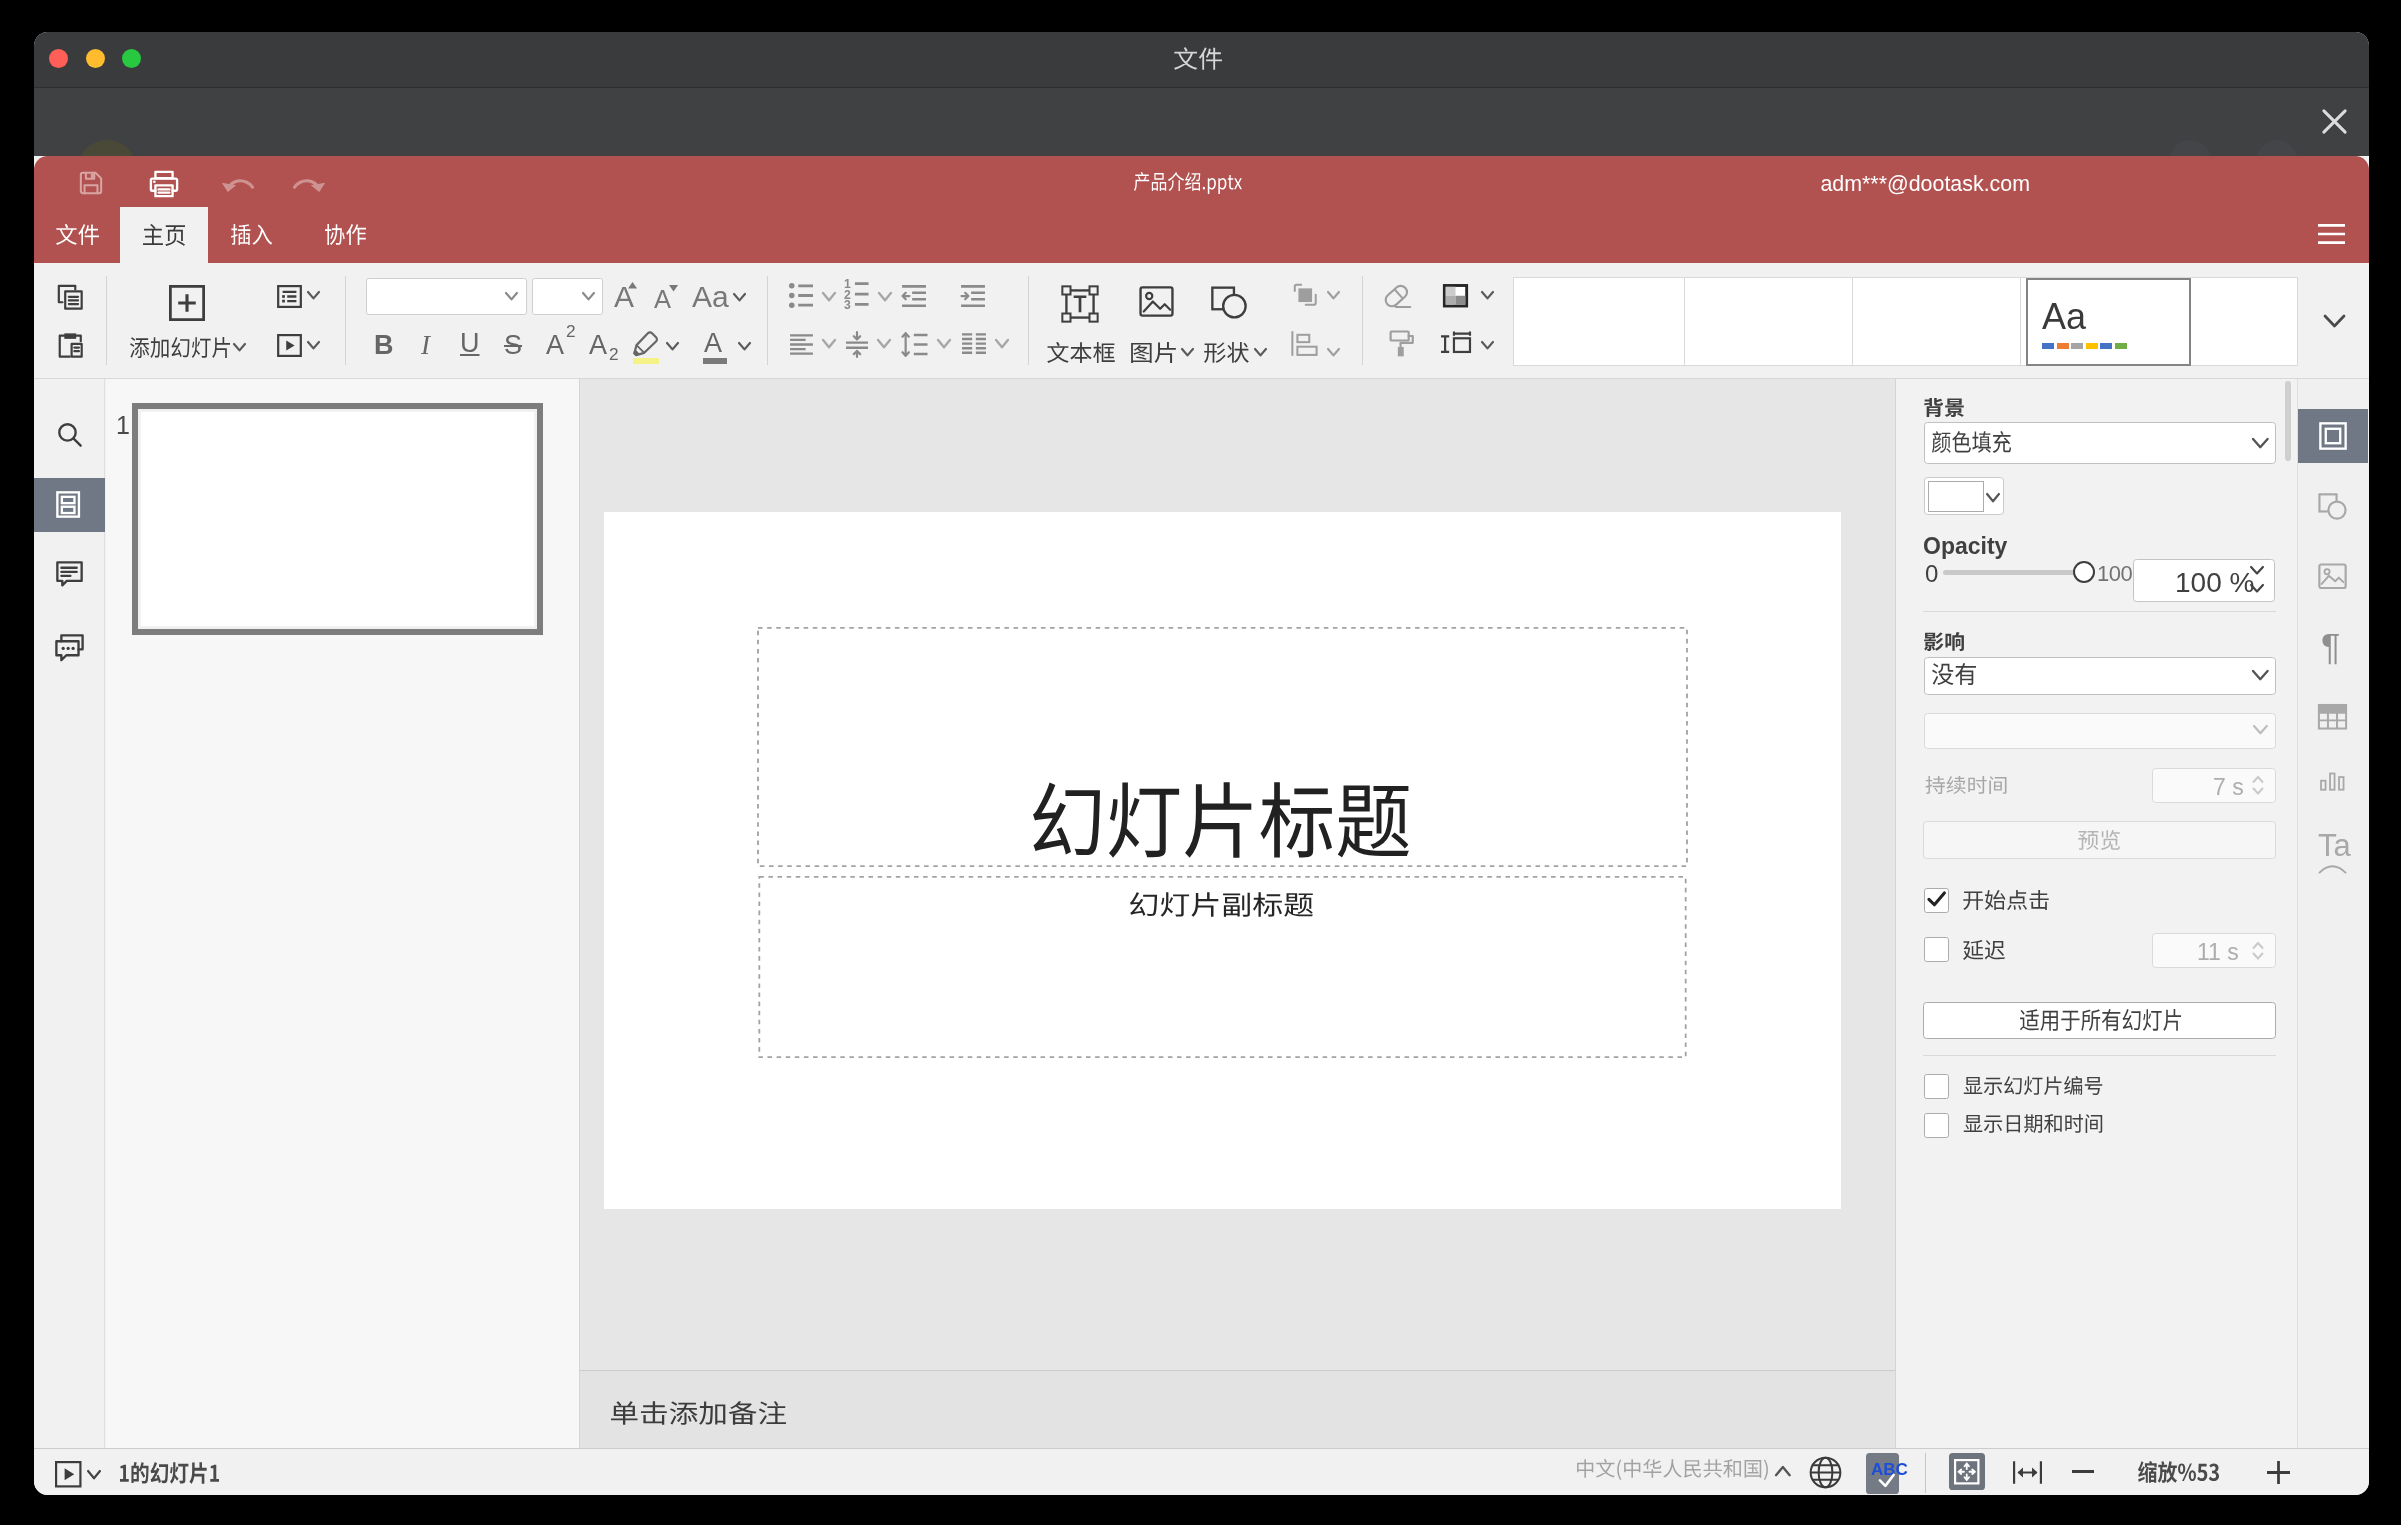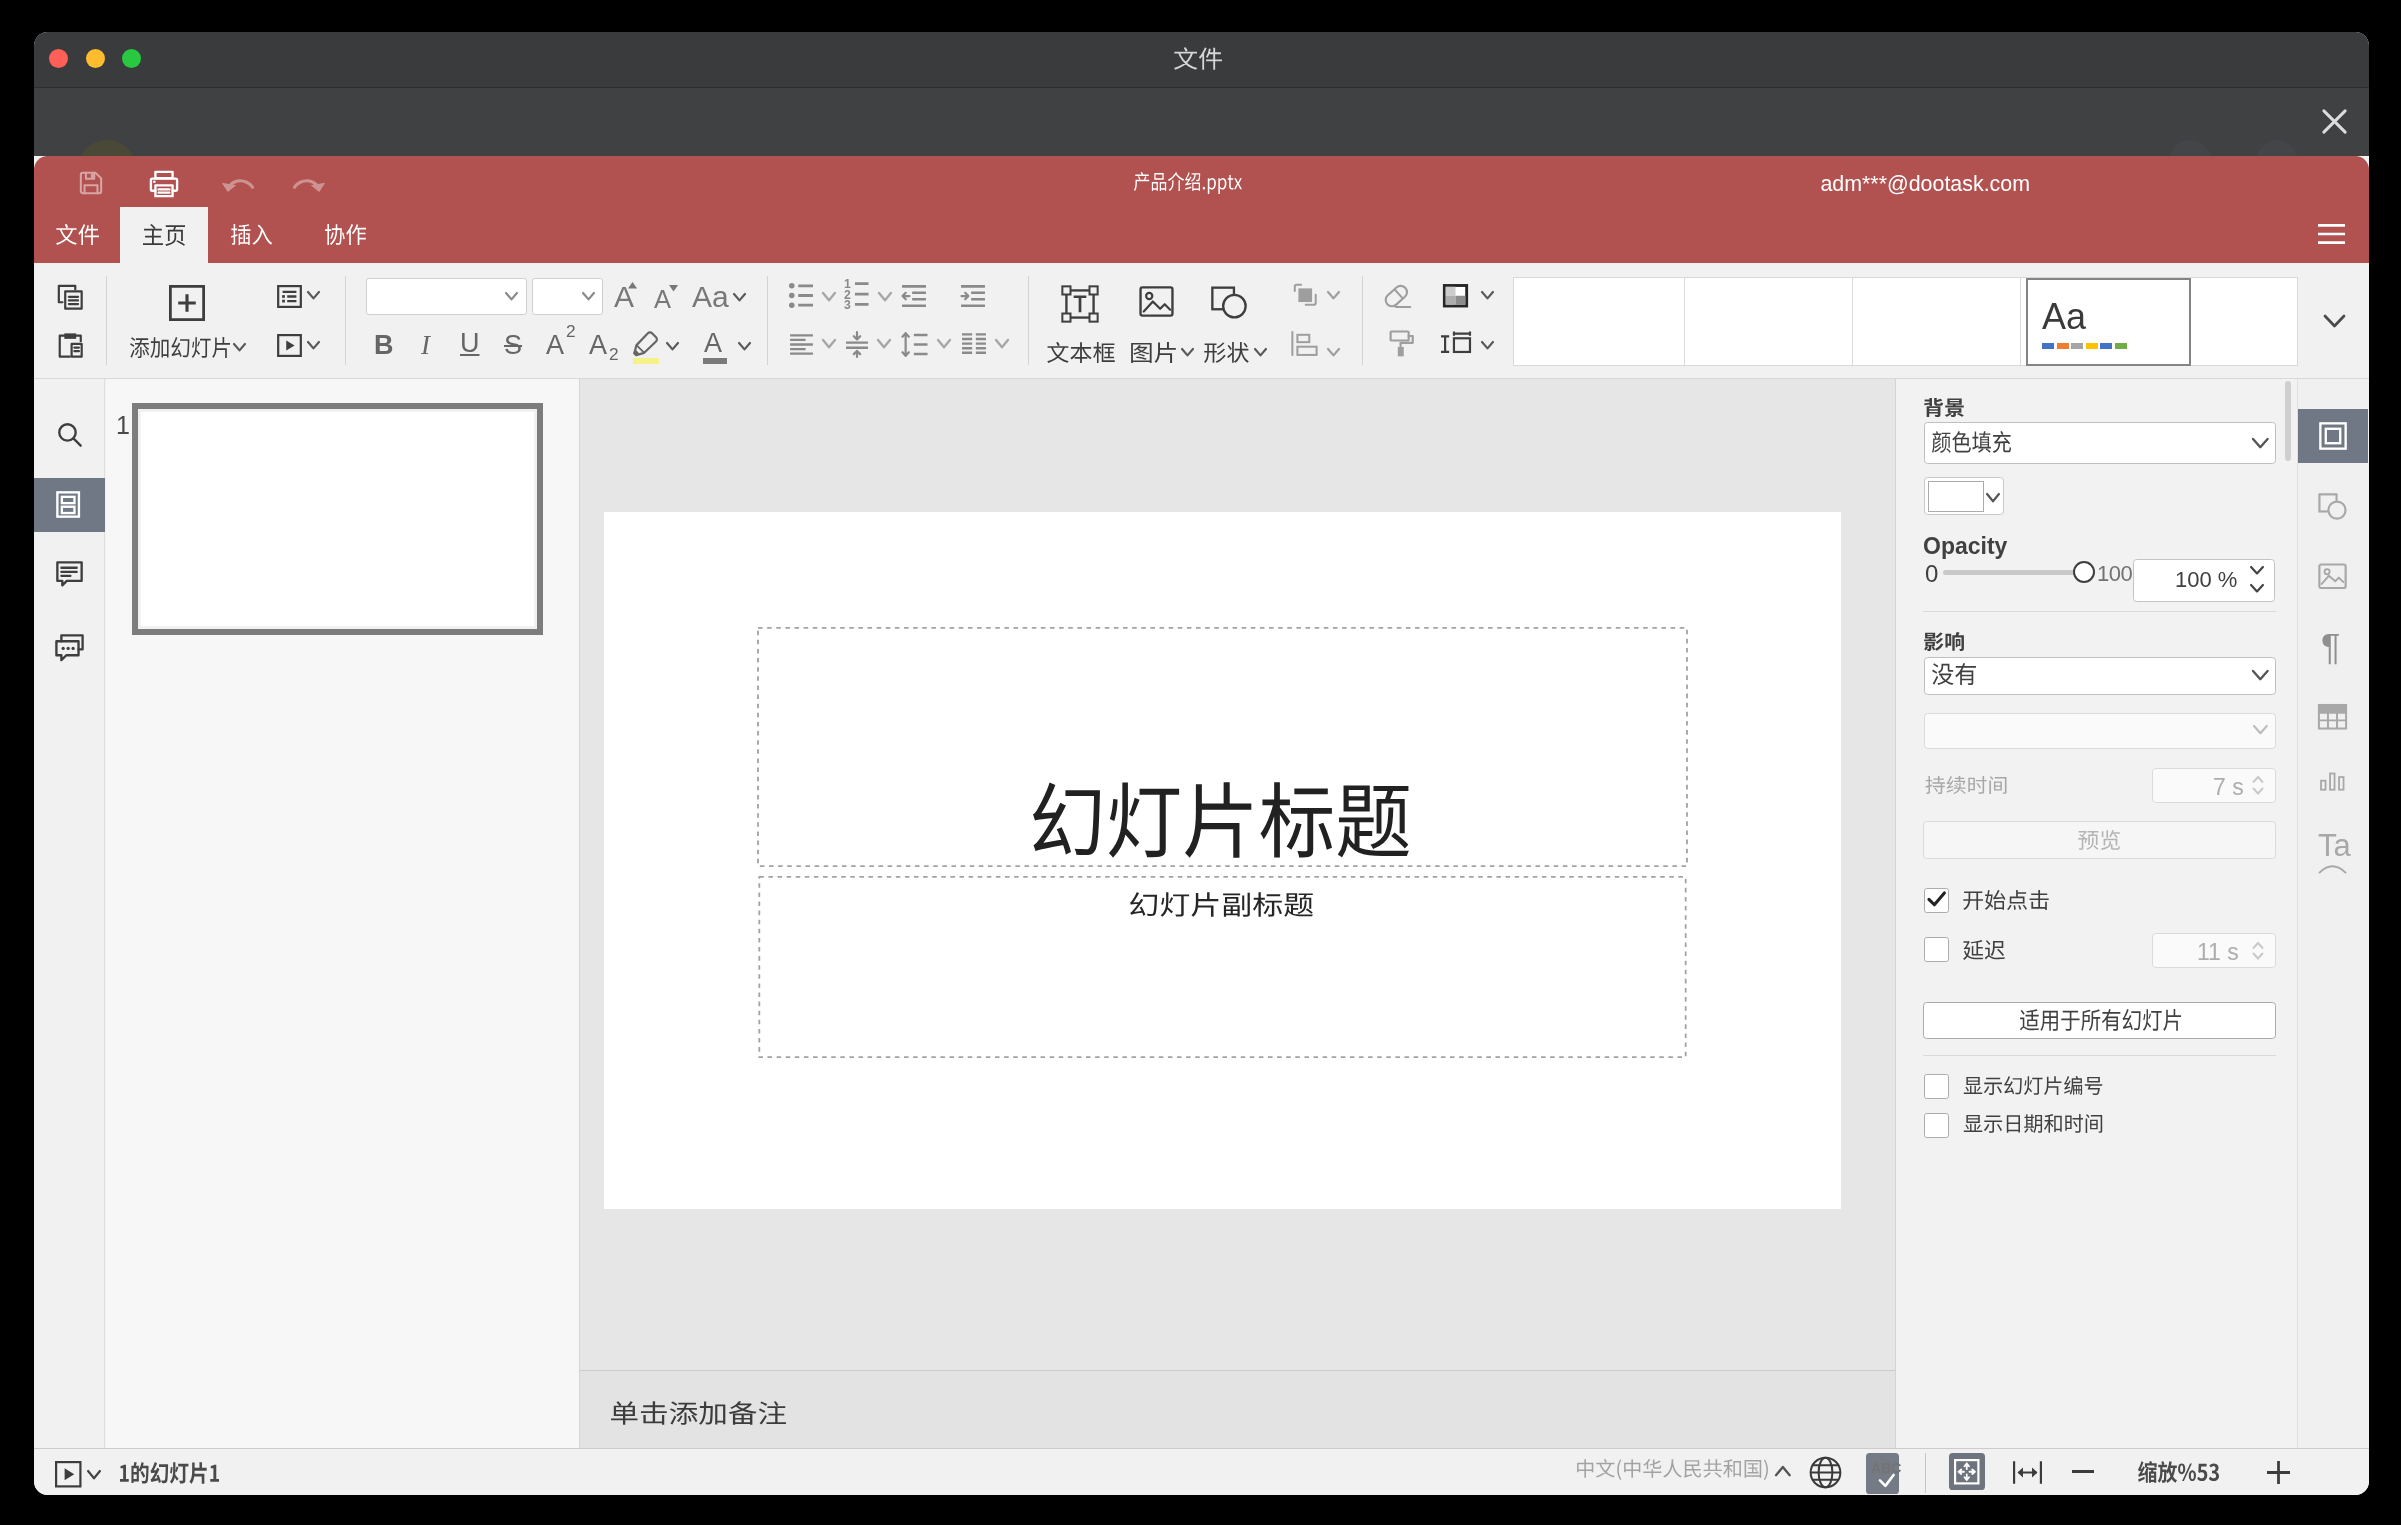--- a/index.html
+++ b/index.html
@@ -561,21 +561,21 @@
       <div class="ab" style="left:1928px;top:481px;width:56px;height:31px;background:#fff;border:1.8px solid #ABABAB"></div>
       <svg class="ab" style="left:1987px;top:494px" width="12" height="7.3" viewBox="0 0 13 8">
         <path d="M0 0 L6.5 8 L13 0" fill="none" stroke="#555" stroke-width="2.4" stroke-linecap="round" stroke-linejoin="round"></path>
       </svg>
       <div class="ab" style="left:1923px;top:533px;font-size:23px;color:#404040;white-space:nowrap;font-weight:bold">Opacity</div>
       <div class="ab" style="left:1925px;top:560px;font-size:24px;color:#404040;white-space:nowrap;">0</div>
       <div class="ab" style="left:1943px;top:570px;width:141px;height:4.6px;background:#C9C9C9;border-radius:2.7px"></div>
       <div class="ab" style="left:2073px;top:561px;width:22px;height:22px;background:#fff;border:2.7px solid #3E3E3E;border-radius:50%"></div>
       <div class="ab" style="left:2097px;top:561px;font-size:22px;color:#737373;white-space:nowrap;letter-spacing:-0.5px">100</div>
       <div class="ab" style="left:2133px;top:559px;width:142px;height:43px;background:#fff;border:1.8px solid #C4C4C4;border-radius:3.6px"></div>
-      <div class="ab" style="left:2175px;top:567px;font-size:22px;color:#404040;white-space:nowrap;text-align:right;">100 %</div>
+      <div class="ab" style="left:2175px;top:567px;font-size:28px;color:#404040;white-space:nowrap;text-align:right;">100 %</div>
       <svg class="ab" style="left:2251px;top:567px" width="12" height="6.4" viewBox="0 0 13 7">
         <path d="M0 0 L6.5 7 L13 0" fill="none" stroke="#444" stroke-width="2.4" stroke-linecap="round" stroke-linejoin="round"></path>
       </svg>
       <svg class="ab" style="left:2251px;top:585px" width="12" height="6.4" viewBox="0 0 13 7">
         <path d="M0 0 L6.5 7 L13 0" fill="none" stroke="#444" stroke-width="2.4" stroke-linecap="round" stroke-linejoin="round"></path>
       </svg>
       <div class="ab" style="left:1923px;top:611px;width:353px;height:0.9px;background:#D9D9D9"></div>
       <svg class="ab" style="left:1924px;top:632px" width="40" height="19" viewBox="0 0 44 21">
         <g transform="translate(-1.03,19.00) scale(0.02315,-0.02231)" fill="#404040">
           <use href="#q32" x="0"></use>
@@ -762,21 +762,21 @@
         <path d="M0 9 L7.5 0 L15 9" fill="none" stroke="#555" stroke-width="2.6" stroke-linecap="round" stroke-linejoin="round"></path>
       </svg>
       <svg class="ab" style="left:1809px;top:1456px" width="33" height="33" viewBox="0 0 36 36">
         <g fill="none" stroke="#3A3A3A" stroke-width="2.2">
           <circle cx="18" cy="18" r="16.2"></circle>
           <ellipse cx="18" cy="18" rx="7.5" ry="16.2"></ellipse>
           <path d="M1.8 18 h32.4 M3.8 10 h28.4 M3.8 26 h28.4"></path>
         </g>
       </svg>
       <div class="ab" style="left:1866px;top:1453px;width:33px;height:41px;background:#757B85;border-radius:3.6px"></div>
-      <div class="ab" style="left:1871px;top:1460px;font-size:14px;color:#737373;white-space:nowrap;font-weight:bold">ABC</div>
+      <div class="ab" style="left:1871px;top:1460px;font-size:17px;color:#1d4ed8;white-space:nowrap;font-weight:bold">ABC</div>
       <svg class="ab" style="left:1879px;top:1474px" width="15.5" height="12.8" viewBox="0 0 17 14">
         <path d="M1 7 L7 13 L16 1" fill="none" stroke="#fff" stroke-width="2.8" stroke-linecap="round" stroke-linejoin="round"></path>
       </svg>
       <div class="ab" style="left:1925px;top:1453px;width:0.9px;height:40px;background:#C6C6C6"></div>
       <div class="ab" style="left:1949px;top:1453px;width:36px;height:37px;background:#6E747E;border-radius:3.6px"></div>
       <svg class="ab" style="left:1954px;top:1459px" width="25.5" height="25.5" viewBox="0 0 28 28">
         <rect x="1.2" y="1.2" width="25.6" height="25.6" fill="none" stroke="#fff" stroke-width="2.4"></rect>
         <g class="st" stroke="#fff" stroke-width="2" fill="none">
           <path d="M14 5 V11 M14 5 l-2.5 3 M14 5 l2.5 3 M14 23 V17 M14 23 l-2.5 -3 M14 23 l2.5 -3 M5 14 H11 M5 14 l3 -2.5 M5 14 l3 2.5 M23 14 H17 M23 14 l-3 -2.5 M23 14 l-3 2.5"></path>
         </g>

